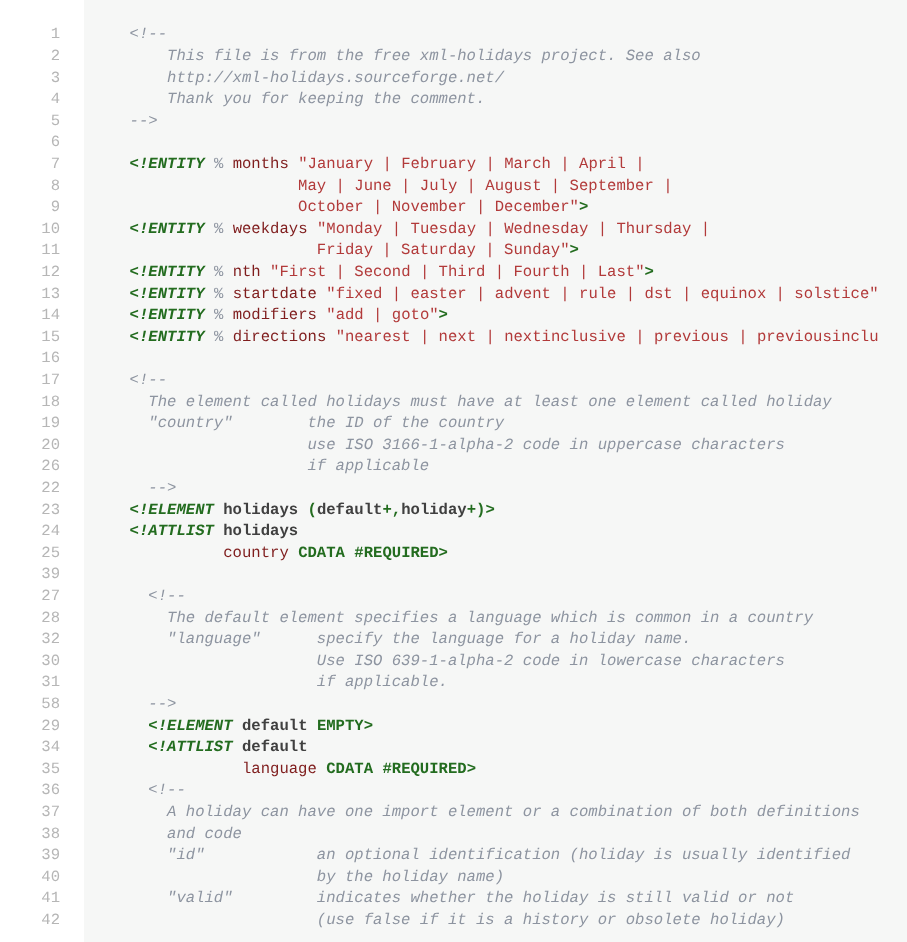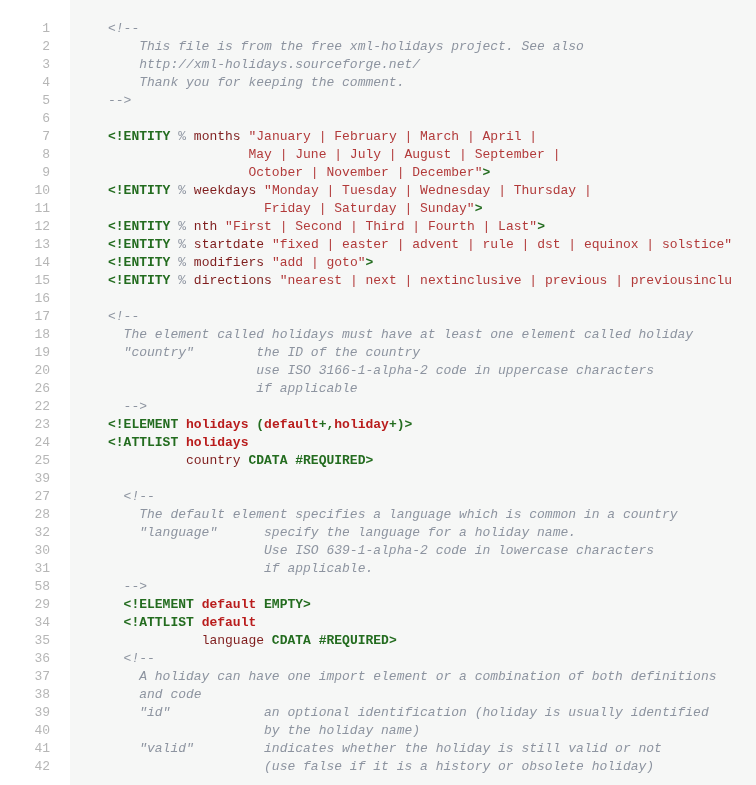--- a/index.html
+++ b/index.html
@@ -39,25 +39,25 @@
     right: 0;
     height: 100%;
     background: #f6f7f6;
     padding: 20px 0 0 38px;
     box-sizing: border-box;
     white-space: pre;
     overflow: hidden;
   }
   .line { height: 18px; }
   .c   { color: #8d94a0; font-style: italic; } 
-  .kw  { color: #b91c1c; font-weight: bold; }  
+  .kw  { color: #404040; font-weight: bold; }  
   .pct { color: #8d94a0; }                     
   .nm  { color: #7f1d1d; }                     
   .str { color: #b23a3a; }                     
-  .pun { color: #236c1f; font-weight: bold; }  
+  .pun { color: #236c1f; font-weight: bold; font-style: italic; }  
   .blk { color: #236c1f; font-weight: bold; }  
   .cd  { color: #236c1f; font-weight: bold; }  
 </style>
 </head>
 <body>
 
 <div class="code-container">
   <div class="gutter" id="gutter">
       <div>1</div>
       <div>2</div>

